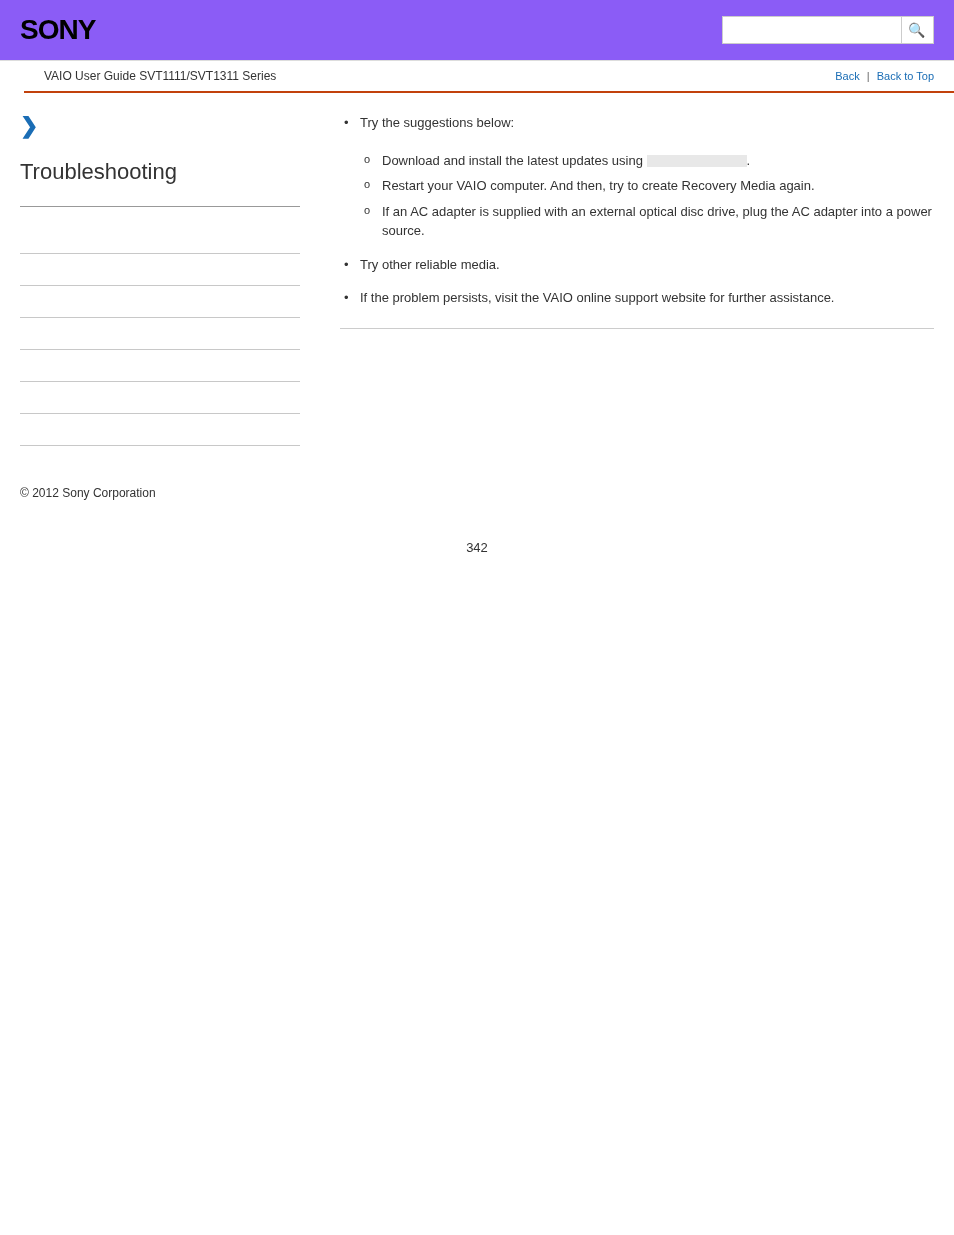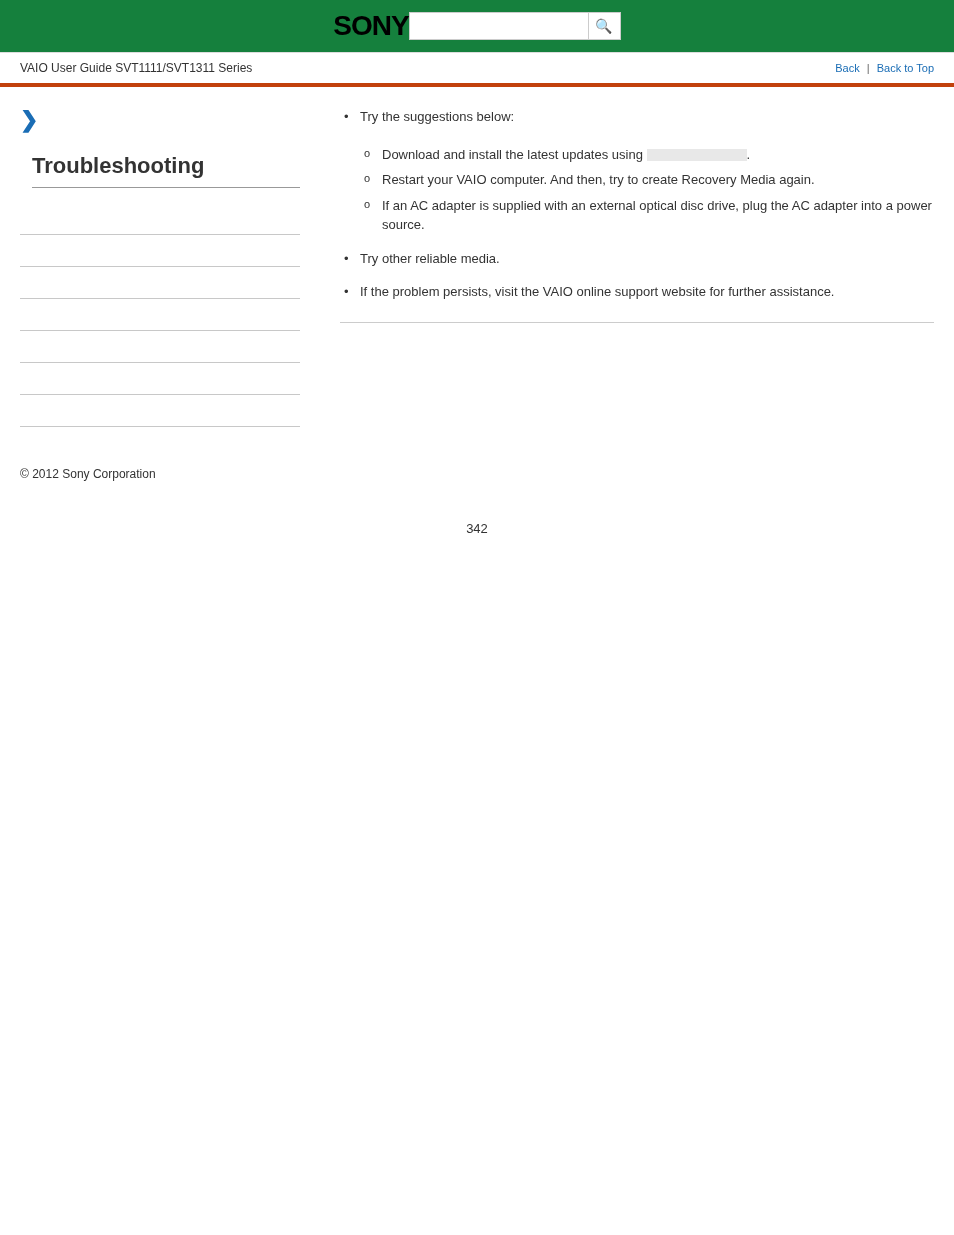--- a/index.html
+++ b/index.html
@@ -12,27 +12,27 @@
       font-family: Arial, Helvetica, sans-serif;
       font-size: 13px;
       color: #333;
       background: #fff;
       width: 954px;
       min-height: 1235px;
     }
 
     
     .header {
-      background: #15803d;
+      background: #8b5cf6;
       border-bottom: 1px solid #ddd;
       padding: 10px 20px;
       display: flex;
       align-items: center;
-      justify-content: center;
-      height: 53px;
+      justify-content: space-between;
+      height: 61px;
     }
 
     .sony-logo {
       font-size: 28px;
       font-weight: 900;
       color: #000;
       letter-spacing: -1px;
       font-family: 'Arial Black', Arial, sans-serif;
     }
 
@@ -62,22 +62,23 @@
       justify-content: center;
       font-size: 14px;
     }
 
     
     .sub-header {
       padding: 8px 20px;
       display: flex;
       align-items: center;
       justify-content: space-between;
-      border-bottom: 4px solid #c2410c;
+      border-bottom: 2px solid #c2410c;
       background: #fff;
+      margin-left: 24px;
     }
 
     .guide-title {
       font-size: 12px;
       color: #333;
     }
 
     .nav-links {
       font-size: 11px;
     }
@@ -108,26 +109,25 @@
     .chevron-right {
       color: #1a6db5;
       font-size: 22px;
       font-weight: bold;
       margin-bottom: 20px;
       display: block;
     }
 
     .sidebar-title {
       font-size: 22px;
-      font-weight: bold;
+      font-weight: normal;
       color: #333;
       border-bottom: 1px solid #999;
-      padding-bottom: 8px;
+      padding-bottom: 21px;
       margin-bottom: 15px;
-      margin-left: 12px;
     }
 
     .sidebar-nav {
       list-style: none;
     }
 
     .sidebar-nav-item {
       border-bottom: 1px solid #c8c8c8;
       padding: 8px 0;
     }

